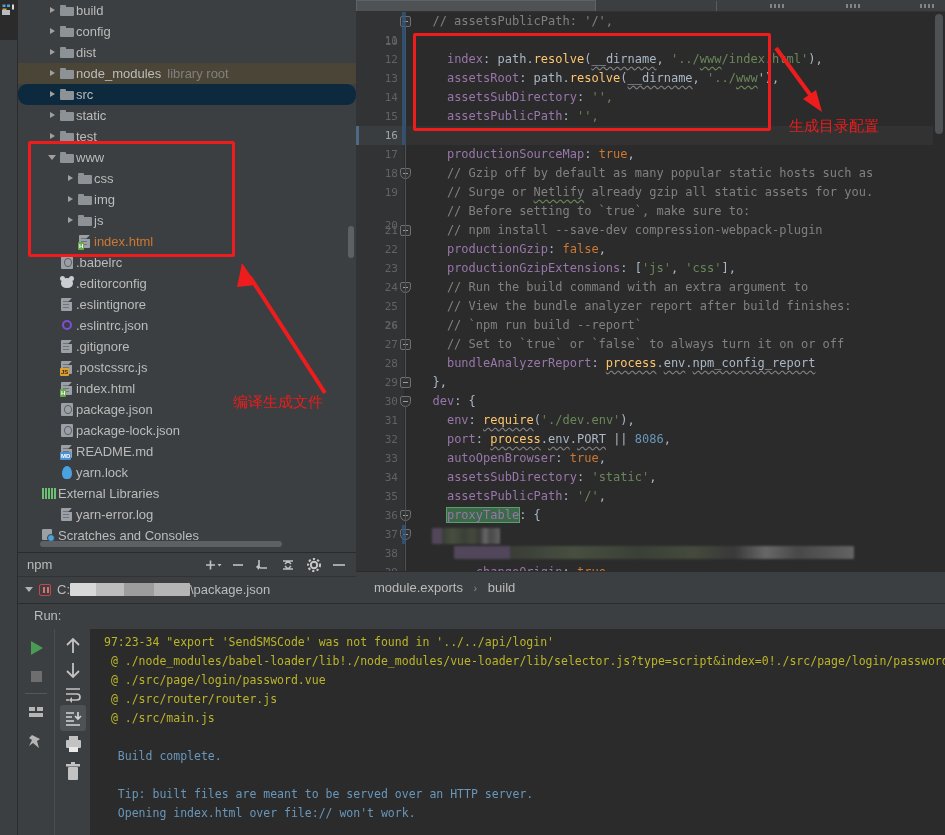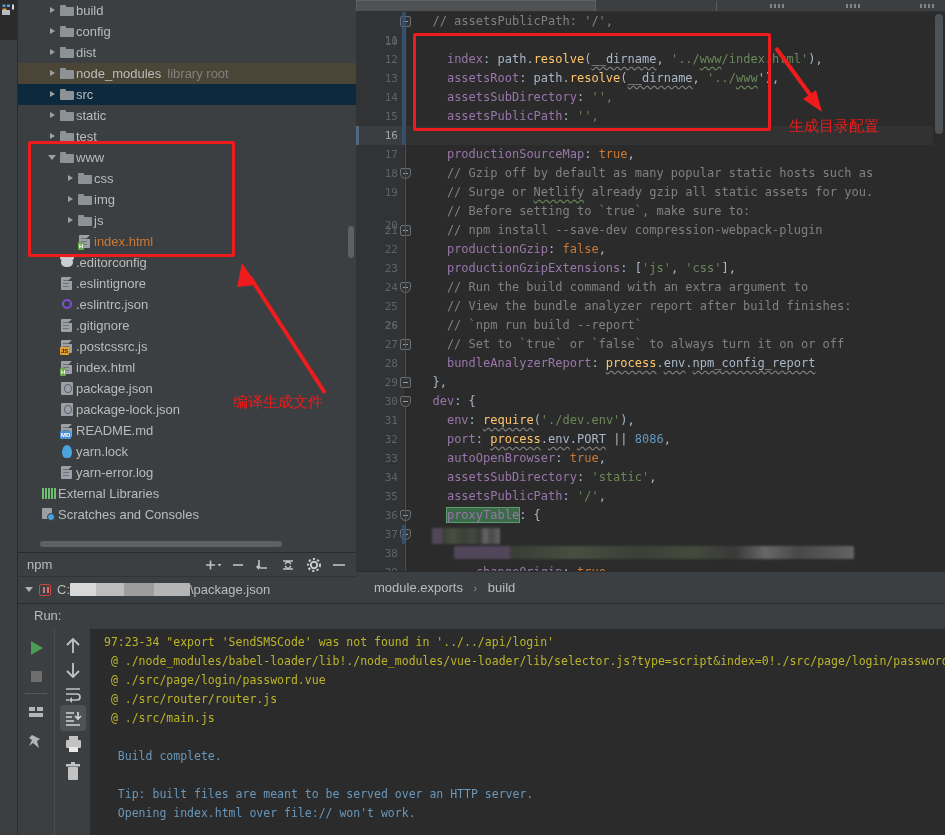--- a/index.html
+++ b/index.html
@@ -44,21 +44,21 @@
   
   #tree-pane{
     position:absolute; left:18px; top:0; width:338px; height:552px;
     background:#3c3f41; overflow:hidden;
   }
   .tree-row{
     position:relative; height:21px; line-height:21px;
     white-space:nowrap; color:#bbbbbb; font-size:13px;
     padding-left:0; cursor:default;
   }
-  .tree-row.sel{ background:#0d293e; }
+  .tree-row.sel{ background:#0d293e;border-radius:9px; }
   .tree-row.lib{ background:#4b4537; }
   .tree-row .arrow{
     display:inline-block; width:11px; height:21px; vertical-align:top;
     position:relative;
   }
   .tree-row .arrow i{
     position:absolute; left:2px; top:7px;
     border-left:5px solid #a0a0a0; border-top:3.5px solid transparent;
     border-bottom:3.5px solid transparent;
   }
@@ -290,20 +290,24 @@
             <span class="tab"></span>
             <span class="body"></span>
           </span></span><span class="lbl" style="">img</span></div>
       <div class="tree-row"><span style="display:inline-block;width:48px"></span><span class="arrow"><i></i></span><span class="ico"><span class="folder">
             <span class="tab"></span>
             <span class="body"></span>
           </span></span><span class="lbl" style="">js</span></div>
       <div class="tree-row"><span style="display:inline-block;width:48px"></span><span class="arrow"></span><span class="ico"><span class="sheet">
             <span class="lines"></span>
           </span><span class="badge h">H</span></span><span class="lbl" style="color:#cc7832;">index.html</span></div>
+      <div class="tree-row"><span style="display:inline-block;width:30px"></span><span class="arrow"></span><span class="ico"><span class="json-ico">
+            <span class="pg"></span>
+            <span class="curl"></span>
+          </span></span><span class="lbl" style="">.babelrc</span></div>
       <div class="tree-row"><span style="display:inline-block;width:30px"></span><span class="arrow"></span><span class="ico"><span class="koala"></span></span><span class="lbl" style="">.editorconfig</span></div>
       <div class="tree-row"><span style="display:inline-block;width:30px"></span><span class="arrow"></span><span class="ico"><span class="sheet">
             <span class="lines"></span>
           </span></span><span class="lbl" style="">.eslintignore</span></div>
       <div class="tree-row"><span style="display:inline-block;width:30px"></span><span class="arrow"></span><span class="ico"><span class="circ"></span></span><span class="lbl" style="">.eslintrc.json</span></div>
       <div class="tree-row"><span style="display:inline-block;width:30px"></span><span class="arrow"></span><span class="ico"><span class="sheet">
             <span class="lines"></span>
           </span></span><span class="lbl" style="">.gitignore</span></div>
       <div class="tree-row"><span style="display:inline-block;width:30px"></span><span class="arrow"></span><span class="ico"><span class="sheet">
             <span class="lines"></span>
@@ -316,24 +320,24 @@
             <span class="curl"></span>
           </span></span><span class="lbl" style="">package.json</span></div>
       <div class="tree-row"><span style="display:inline-block;width:30px"></span><span class="arrow"></span><span class="ico"><span class="json-ico">
             <span class="pg"></span>
             <span class="curl"></span>
           </span></span><span class="lbl" style="">package-lock.json</span></div>
       <div class="tree-row"><span style="display:inline-block;width:30px"></span><span class="arrow"></span><span class="ico"><span class="sheet">
             <span class="lines"></span>
           </span><span class="badge md">MD</span></span><span class="lbl" style="">README.md</span></div>
       <div class="tree-row"><span style="display:inline-block;width:30px"></span><span class="arrow"></span><span class="ico"><span class="yarn-ico"></span></span><span class="lbl" style="">yarn.lock</span></div>
+      <div class="tree-row"><span style="display:inline-block;width:12px"></span><span class="arrow"></span><span class="ico"><span class="ext-lib"></span></span><span class="lbl" style="">External Libraries</span></div>
       <div class="tree-row"><span style="display:inline-block;width:30px"></span><span class="arrow"></span><span class="ico"><span class="sheet">
             <span class="lines"></span>
           </span></span><span class="lbl" style="">yarn-error.log</span></div>
-      <div class="tree-row"><span style="display:inline-block;width:12px"></span><span class="arrow"></span><span class="ico"><span class="ext-lib"></span></span><span class="lbl" style="">External Libraries</span></div>
       <div class="tree-row"><span style="display:inline-block;width:12px"></span><span class="arrow"></span><span class="ico"><span class="scratch">
             <span class="pg"></span>
             <span class="clk"></span>
           </span></span><span class="lbl" style="">Scratches and Consoles</span></div>
     </div>
   <div id="tree-hscroll"></div>
   <div id="tree-vscroll"></div>
 </div>
 
 <div class="redbox" style="left:28px; top:141px; width:207px; height:116px;"></div>

